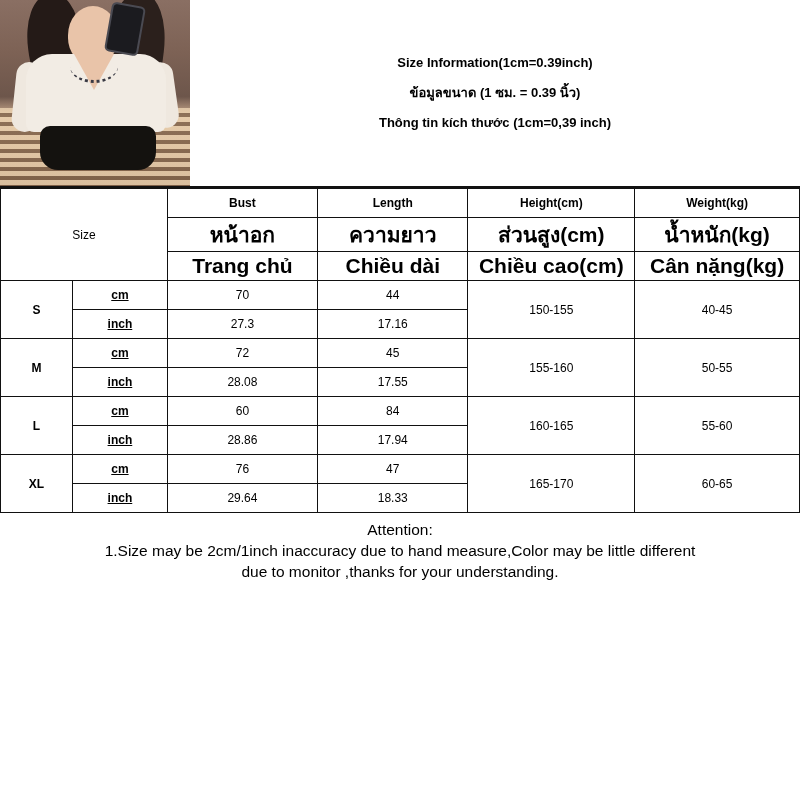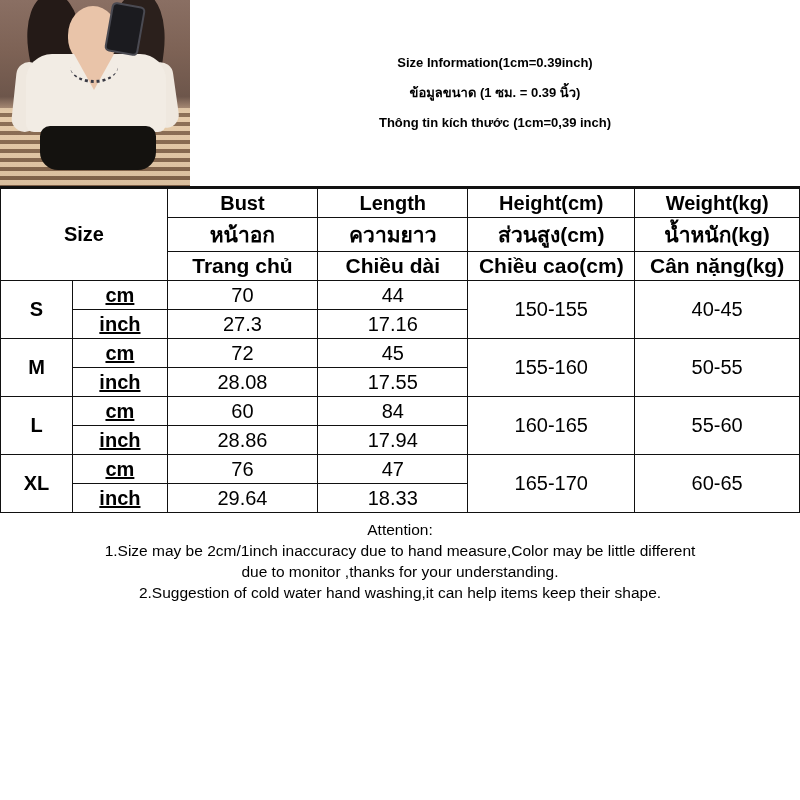--- a/index.html
+++ b/index.html
@@ -139,34 +139,34 @@
   
   table.sizes {
     border-collapse: collapse;
     width: 800px;
     table-layout: fixed;
   }
   table.sizes td {
     border: 1px solid #111;
     text-align: center;
     vertical-align: middle;
-    font-size: 20px;
+    font-size: 12px;
     padding: 0;
     height: 28px;
   }
   .c-size { width: 70px; }
   .c-unit { width: 92px; }
   .c-bust { width: 146px; }
   .c-len  { width: 146px; }
   .c-hei  { width: 162px; }
   .c-wei  { width: 160px; }
 
   .hdr-size {
     font-size: 24px;
-    font-weight: bold;
+    font-weight: normal;
   }
   .hdr-cell {
     font-weight: bold;
     font-size: 16px;
   }
   .hdr-cell.small {
     font-size: 21px;
   }
   .size-label {
     font-weight: bold;
@@ -308,16 +308,15 @@
         <td class="val">29.64</td>
         <td class="val">18.33</td>
       </tr>
     </tbody>
   </table>
 
   <div class="attention">
     <p>Attention:</p>
     <p>1.Size may be 2cm/1inch inaccuracy due to hand measure,Color may be little different</p>
     <p>due to monitor ,thanks for your understanding.</p>
-    <p>2.Suggestion of cold water hand washing,it can help items keep their shape.</p>
   </div>
 
 </div>
 
 </body></html>

